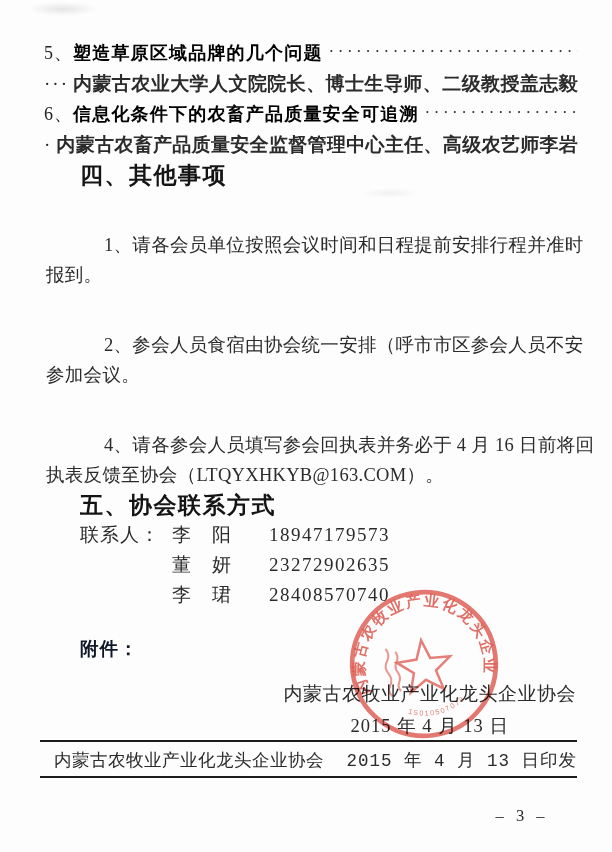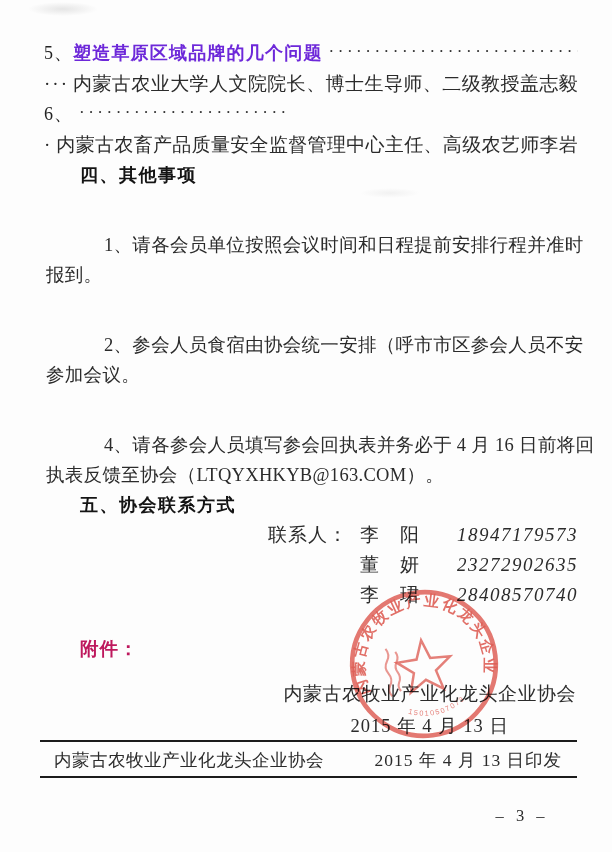--- a/index.html
+++ b/index.html
@@ -13,56 +13,56 @@
   .smudge{position:absolute;border-radius:50%;background:radial-gradient(closest-side,rgba(120,120,120,.18),rgba(120,120,120,0));pointer-events:none;}
   .smudge.s1{left:28px;top:2px;width:70px;height:14px;}
   .smudge.s2{left:360px;top:188px;width:60px;height:10px;opacity:.5;}
 
   .content{position:absolute;top:38px;left:44px;width:534px;}
   .line{line-height:30px;font-size:18.5px;letter-spacing:.3px;white-space:nowrap;}
 
   
   .toc-line{display:flex;align-items:baseline;line-height:30px;}
   .toc-num{font-size:18px;letter-spacing:1px;color:#222;}
-  .toc-title{font-family:"Liberation Sans","DejaVu Sans",sans-serif;font-weight:700;font-size:18px;letter-spacing:1.2px;color:#6d28d9;white-space:nowrap;}
+  .toc-title{font-family:"Liberation Sans","DejaVu Sans",sans-serif;font-weight:700;font-size:18px;letter-spacing:1.2px;color:#000000;white-space:nowrap;}
   .leader{flex:1;overflow:hidden;white-space:nowrap;font-size:17px;letter-spacing:3.5px;color:#333;padding-left:6px;transform:translateY(-2px);}
   .speaker-line{display:flex;line-height:30px;font-size:19px;color:#2b2b2b;}
   .speaker-prefix{letter-spacing:2px;padding-right:4px;}
-  .speaker-text{flex:1;text-align:justify;text-align-last:justify;letter-spacing:.2px;white-space:nowrap;display:block;}
+  .speaker-text{flex:1;text-align:justify;text-align-last:justify;letter-spacing:.2px;white-space:nowrap;display:block;font-weight:bold;}
 
-  .sec-heading{line-height:30px;padding-left:36px;font-family:"Liberation Sans","DejaVu Sans",sans-serif;font-weight:700;font-size:18px;letter-spacing:1.5px;color:#141414;}
+  .sec-heading{line-height:30px;padding-left:36px;font-family:"Liberation Sans","DejaVu Sans",sans-serif;font-weight:700;font-size:23px;letter-spacing:1.5px;color:#141414;}
 
   .para-indent{padding-left:60px;text-align:justify;text-align-last:justify;margin-top:40px;}
   .para-cont{padding-left:2px;}
 
-  .contact-row{display:flex;line-height:30px;font-size:19px;justify-content:flex-end;}
+  .contact-row{display:flex;line-height:30px;font-size:19px;}
   .contact-label{width:92px;margin-left:36px;letter-spacing:1px;}
   .contact-name{width:97px;letter-spacing:1px;}
-  .contact-phone{letter-spacing:1.5px;font-style:italic;}
+  .contact-phone{letter-spacing:1.5px;}
 
   .attach{margin-top:24px;}
   .attach-row{display:flex;line-height:30px;font-size:19px;}
-  .attach-label{margin-left:36px;font-family:"Liberation Sans","DejaVu Sans",sans-serif;font-weight:700;font-size:18.5px;letter-spacing:1px;color:#be185d;}
+  .attach-label{margin-left:36px;font-family:"Liberation Sans","DejaVu Sans",sans-serif;font-weight:700;font-size:18.5px;letter-spacing:1px;color:#0f172a;}
   .attach-item{letter-spacing:1px;}
   .attach-item.second{margin-left:131px;}
 
   .signature{margin-top:14px;margin-left:auto;margin-right:2px;width:fit-content;text-align:center;}
   .sig-org{line-height:32px;font-size:19px;letter-spacing:.5px;}
   .sig-date{line-height:32px;font-size:18.5px;letter-spacing:1px;}
 
   
   .seal{position:absolute;left:346px;top:586px;width:156px;height:156px;transform:rotate(-7deg);mix-blend-mode:multiply;opacity:.88;pointer-events:none;}
 
   
   .footer-rule{position:absolute;left:40px;right:35px;border-top:2.4px solid #1c1c1c;}
   .rule1{top:740px;}
   .rule2{top:776px;border-top-width:2px;}
   .footer-row{position:absolute;left:40px;right:35px;top:744px;display:flex;justify-content:space-between;align-items:center;height:32px;}
   .footer-org{margin-left:14px;font-size:17.5px;letter-spacing:.5px;}
-  .footer-date{margin-right:15px;font-size:17.5px;letter-spacing:1px;}
+  .footer-date{margin-right:0;font-size:17.5px;letter-spacing:1px;font-family:Liberation Mono, monospace;}
   .pagenum{position:absolute;top:806px;left:487px;width:70px;text-align:center;font-size:16.5px;letter-spacing:4px;color:#2b2b2b;}
 </style>
 </head>
 <body>
 
 <div class="page">
   <div class="smudge s1"></div>
   <div class="smudge s2"></div>
 
   <div class="content">
@@ -72,20 +72,21 @@
       <span class="toc-title">塑造草原区域品牌的几个问题</span>
       <span class="leader">································</span>
     </div>
     <div class="speaker-line">
       <span class="speaker-prefix">···</span>
       <span class="speaker-text">内蒙古农业大学人文院院长、博士生导师、二级教授盖志毅</span>
     </div>
 
     <div class="toc-line">
       <span class="toc-num">6、</span>
+      <span class="toc-title">信息化条件下的农畜产品质量安全可追溯</span>
       <span class="leader">·······················</span>
     </div>
     <div class="speaker-line">
       <span class="speaker-prefix">·</span>
       <span class="speaker-text">内蒙古农畜产品质量安全监督管理中心主任、高级农艺师李岩</span>
     </div>
 
     <div class="sec-heading">四、其他事项</div>
     <div class="line para-indent">1、请各会员单位按照会议时间和日程提前安排行程并准时</div>
     <div class="line para-cont">报到。</div>

